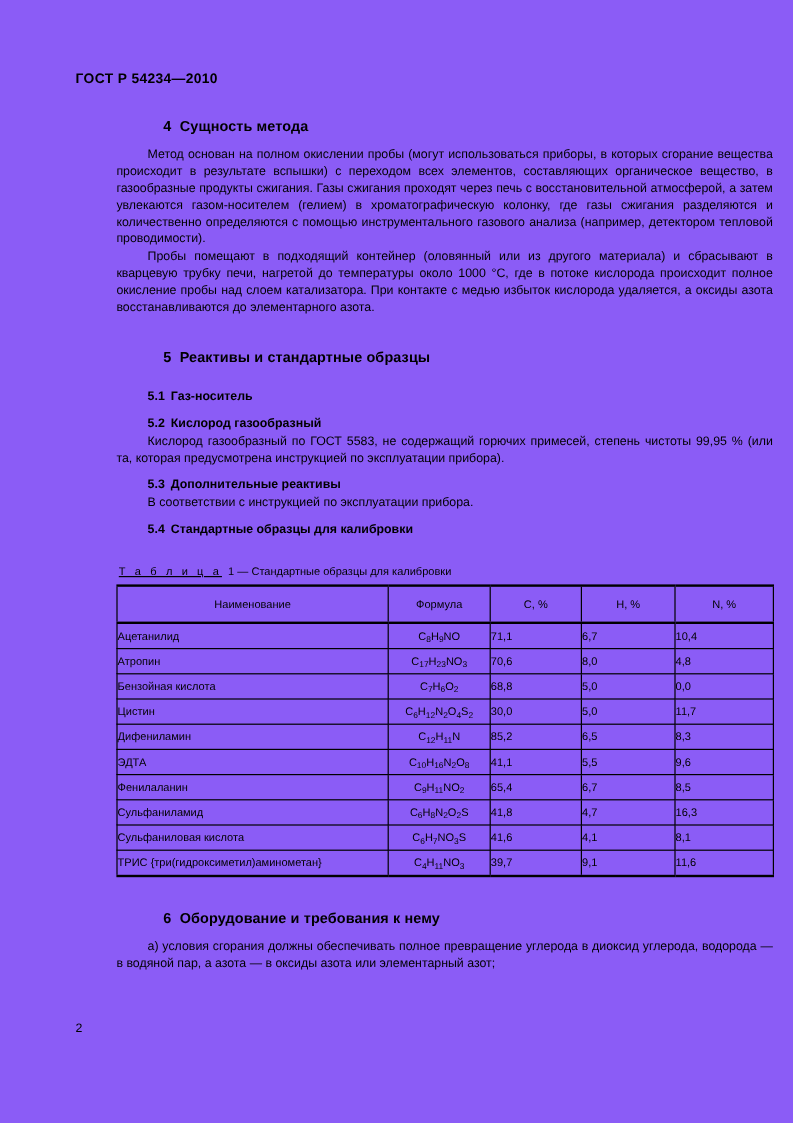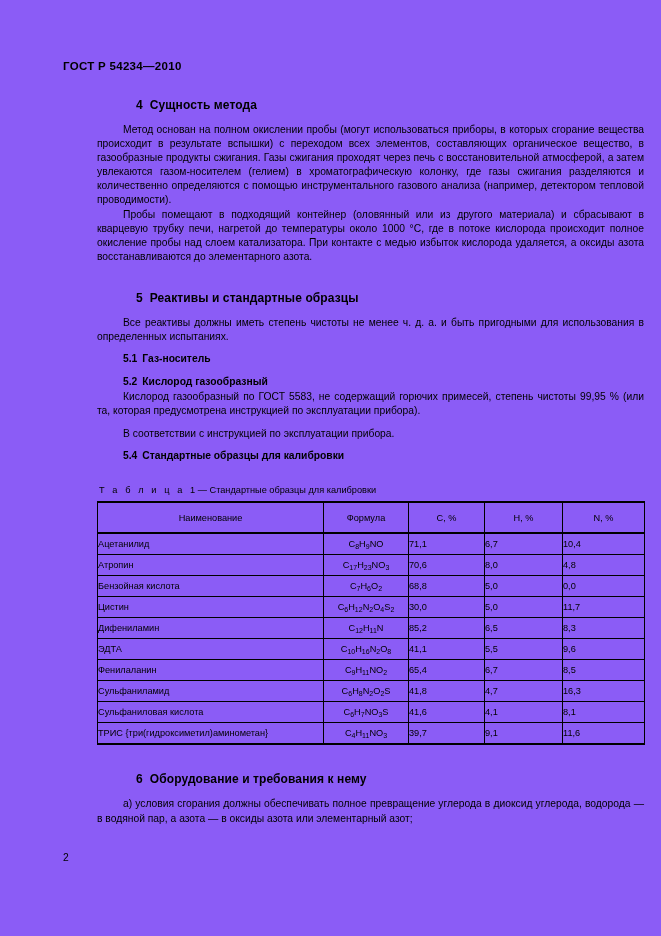--- a/index.html
+++ b/index.html
@@ -57,20 +57,21 @@
   .gap-s { height: 9px; }
   .gap-l { height: 21px; }
   .gap-xl { height: 27px; }
 
   .table-caption {
     font-size: 9.2px;
     margin: 0 0 6px 2px;
   }
   .table-caption .tl {
     letter-spacing: 2.6px;
+    text-decoration: underline;
   }
   table.std {
     border-collapse: collapse;
     width: 547px;
     table-layout: fixed;
     font-size: 9.2px;
     padding-left: 33px;
   }
   table.std th, table.std td {
     border: 1px solid #000000;
@@ -112,37 +113,39 @@
       <span class="num">4</span><span>Сущность метода</span>
     </h2>
     <p class="body">Метод основан на полном окислении пробы (могут использоваться приборы, в которых сгорание вещества происходит в результате вспышки) с переходом всех элементов, составляющих органическое вещество, в газообразные продукты сжигания. Газы сжигания проходят через печь с восстановительной атмосферой, а затем увлекаются газом-носителем (гелием) в хроматографическую колонку, где газы сжигания разделяются и количественно определяются с помощью инструментального газового анализа (например, детектором тепловой проводимости).</p>
     <p class="body">Пробы помещают в подходящий контейнер (оловянный или из другого материала) и сбрасывают в кварцевую трубку печи, нагретой до температуры около 1000 °С, где в потоке кислорода происходит полное окисление пробы над слоем катализатора. При контакте с медью избыток кислорода удаляется, а оксиды азота восстанавливаются до элементарного азота.</p>
 
     <div class="gap-xl"></div>
 
     <h2 class="section">
       <span class="num">5</span><span>Реактивы и стандартные образцы</span>
     </h2>
-    <p class="body">Все реактивы должны иметь степень чистоты не менее ч. д. а. и быть пригодными для использования в определенных испытаниях.</p>
 
     <div class="gap-s"></div>
 
     <h3 class="subsection">
       <span class="num">5.1</span><span>Газ-носитель</span>
     </h3>
 
     <div class="gap-s"></div>
 
     <h3 class="subsection">
       <span class="num">5.2</span><span>Кислород газообразный</span>
     </h3>
     <p class="body">Кислород газообразный по ГОСТ 5583, не содержащий горючих примесей, степень чистоты 99,95 % (или та, которая предусмотрена инструкцией по эксплуатации прибора).</p>
 
     <div class="gap-s"></div>
 
+    <h3 class="subsection">
+      <span class="num">5.3</span><span>Дополнительные реактивы</span>
+    </h3>
     <p class="body">В соответствии с инструкцией по эксплуатации прибора.</p>
 
     <div class="gap-s"></div>
 
     <h3 class="subsection">
       <span class="num">5.4</span><span>Стандартные образцы для калибровки</span>
     </h3>
 
     <div class="gap-l"></div>
 

